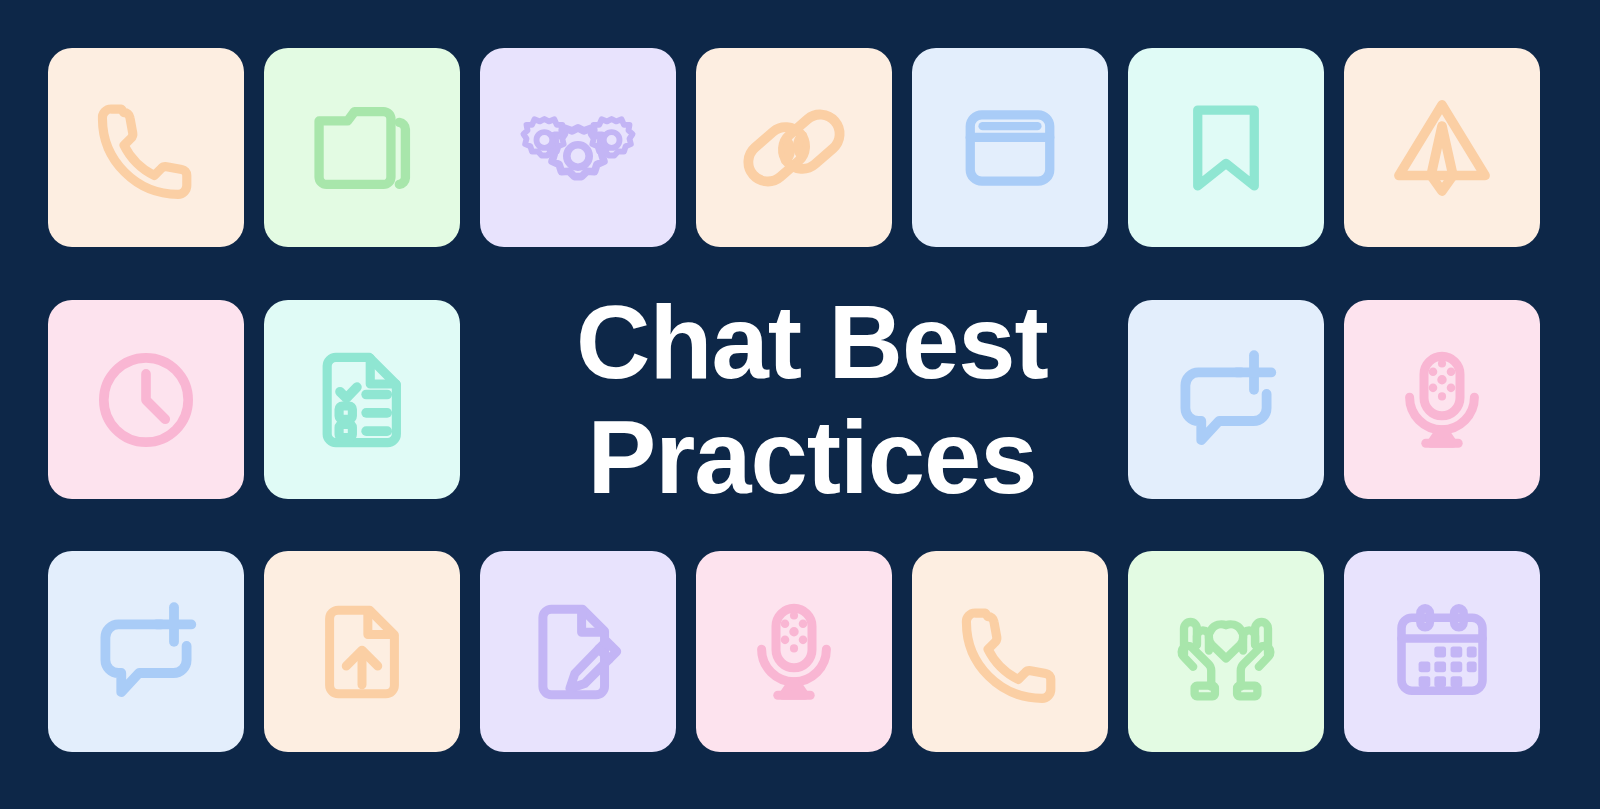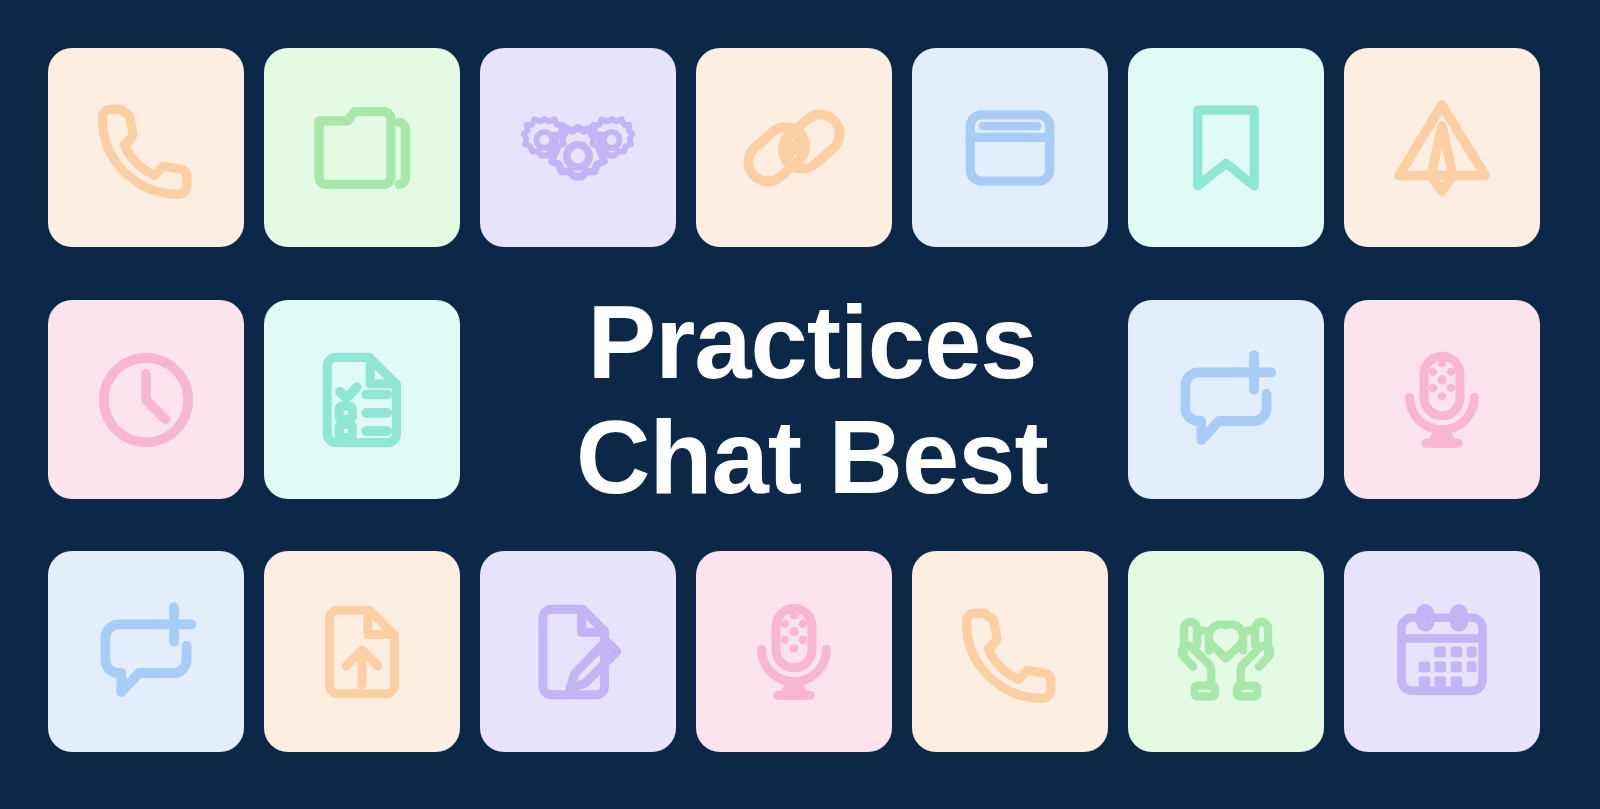--- a/index.html
+++ b/index.html
@@ -278,17 +278,17 @@
         <rect x="6.8" y="17.4" width="2.6" height="2.4" rx="0.6"></rect>
         <rect x="10.3" y="17.4" width="2.6" height="2.4" rx="0.6"></rect>
         <rect x="13.9" y="17.4" width="2.6" height="2.4" rx="0.6"></rect>
       </g>
     </svg>
         </span>
       </div>
     </div>
 
   <div class="banner-title">
+    <div>Chat Best</div>
     <div>Practices</div>
-    <div>Chat Best</div>
   </div>
 
 </div>
 
 </body></html>

